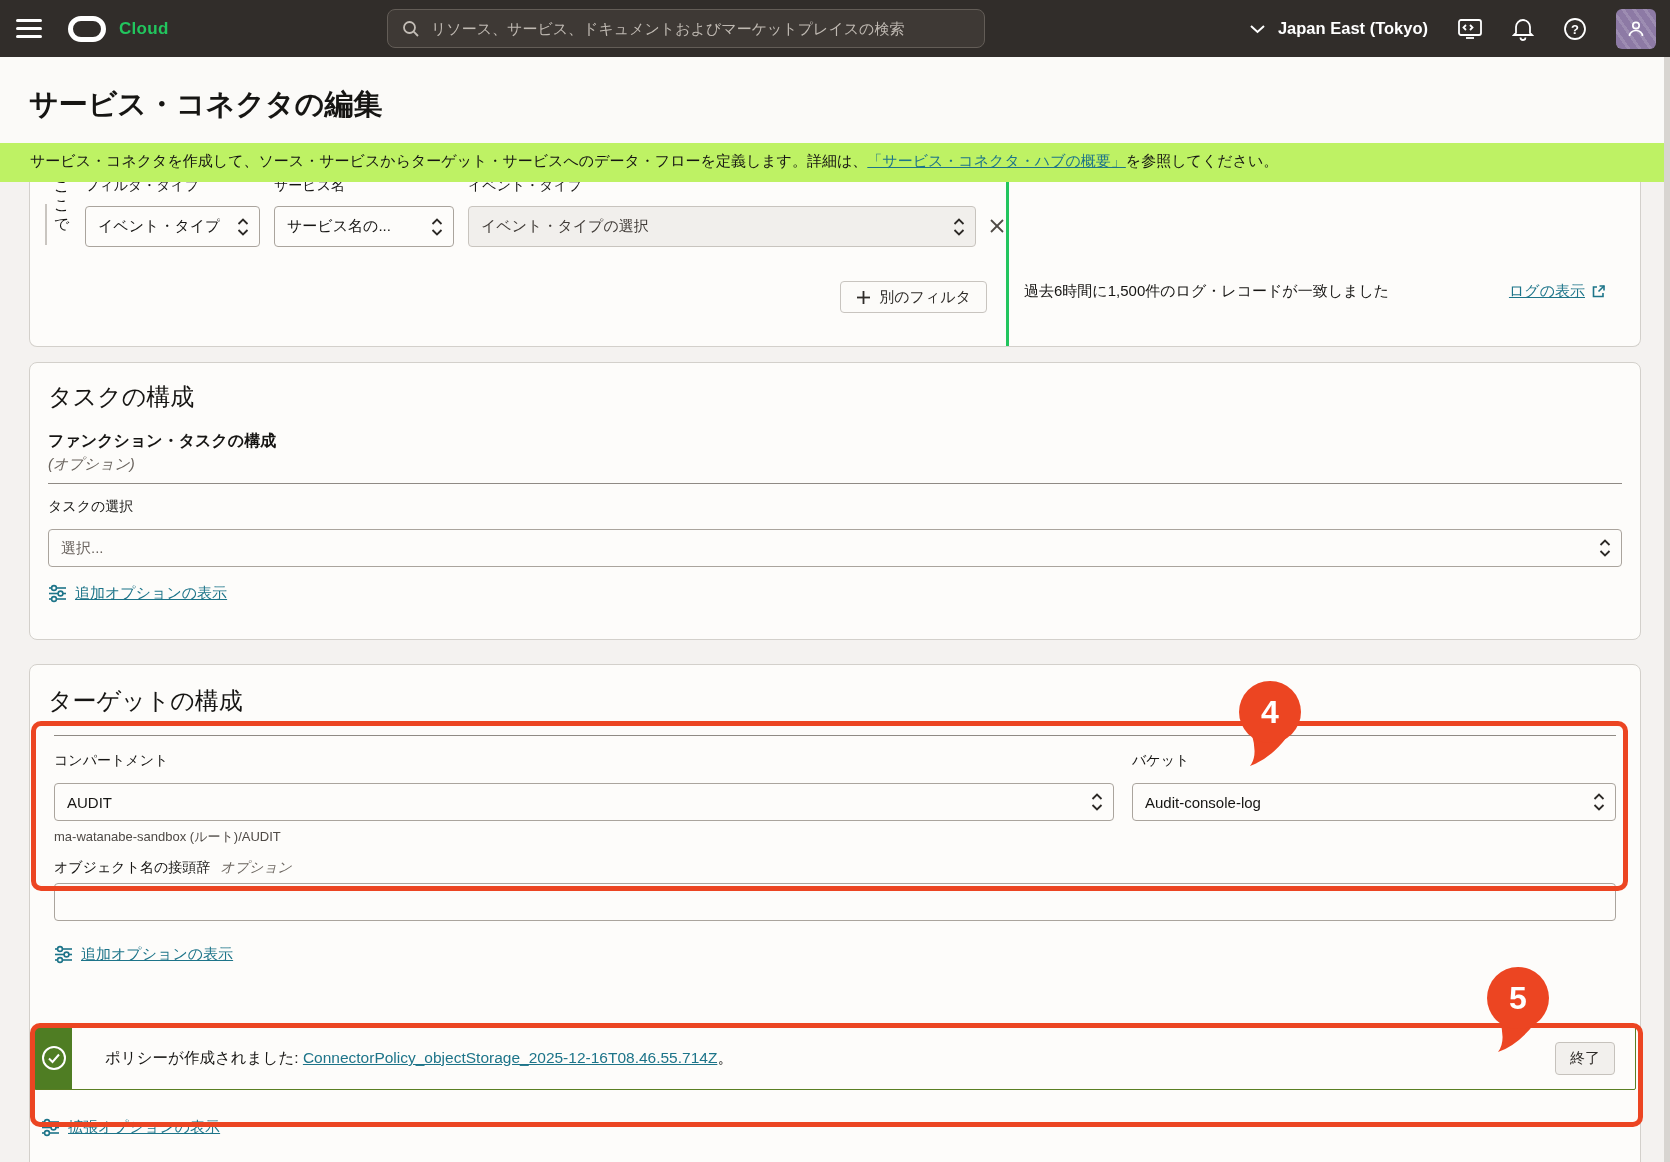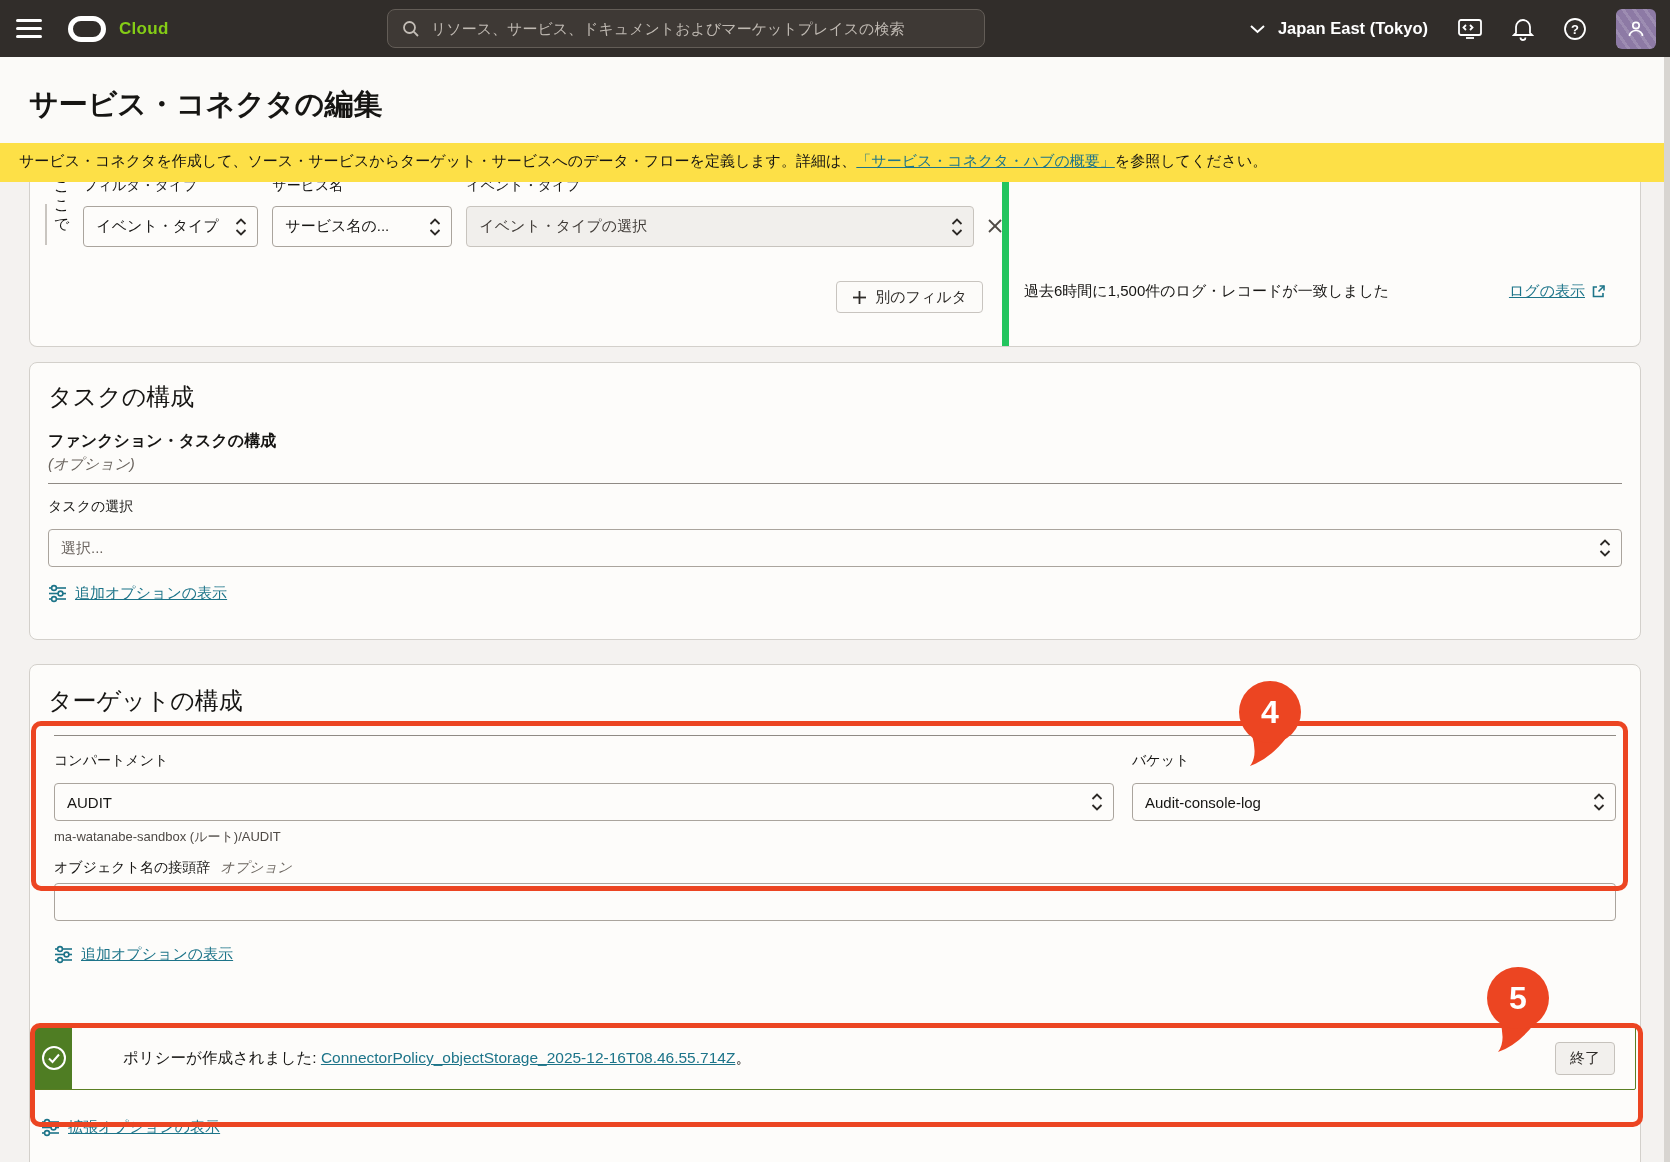--- a/index.html
+++ b/index.html
@@ -6,46 +6,46 @@
   html,body{ background:#e9e7e4; }
   .page{ position:relative; width:1670px; height:1162px; background:#f4f2f0;
          font-family:"Liberation Sans", sans-serif; color:#161513; overflow:hidden; }
 
   
   .topbar{ height:57px; background:#312d2a; position:relative; display:flex; align-items:center; }
   .hamburger{ width:54px; height:57px; display:flex; flex-direction:column; justify-content:center; gap:5px; padding-left:16px; cursor:pointer; }
   .hamburger span{ width:26px; height:3px; background:#ffffff; border-radius:2px; }
   .brand{ display:flex; align-items:center; margin-left:14px; gap:13px; }
   .o-logo{ width:38px; height:26px; border:5px solid #ffffff; border-radius:13px; }
-  .brand-name{ color:#84cc16; font-size:17px; font-weight:700; letter-spacing:.3px;text-align:center; }
+  .brand-name{ color:#22c55e; font-size:17px; font-weight:700; letter-spacing:.3px;text-align:center; }
   .search{ position:absolute; left:387px; top:9px; width:598px; height:39px; background:#3e3935;
            border:1px solid #635d57; border-radius:8px; display:flex; align-items:center; padding:0 14px; gap:11px; }
   .search svg{ flex:none; }
   .search input{ flex:1; background:transparent; border:none; outline:none; color:#e8e4df; font-size:15px; font-family:inherit; }
   .search input::placeholder{ color:#bfb9b2; opacity:1; }
   .top-right{ position:absolute; right:14px; top:0; height:57px; display:flex; align-items:center; gap:29px; }
   .region{ display:flex; align-items:center; gap:13px; color:#ffffff; font-size:16.5px; font-weight:600; cursor:pointer; }
   .tb-icon{ display:flex; align-items:center; justify-content:center; cursor:pointer; }
   .avatar{ width:40px; height:40px; border-radius:6px; background:#8d7aa5;
            background-image:repeating-linear-gradient(55deg, rgba(255,255,255,.14) 0 3px, rgba(255,255,255,0) 3px 9px);
            display:flex; align-items:center; justify-content:center; cursor:pointer; }
 
   
   .title-band{ background:#fbfaf8; padding:28px 29px 18px; }
   .title-band h1{ font-size:29px; font-weight:600; color:#161513; }
-  .desc-band{ background:#fde047; padding:9px 19px 11px; font-size:15px; }
+  .desc-band{ background:#bef264; padding:9px 30px 11px; font-size:15px; }
   a.link{ color:#1d7489; text-decoration:underline; cursor:pointer; }
 
   
   .content{ padding:0 29px; }
   .card{ background:#fdfcfa; border:1px solid #d3d0cb; border-radius:8px; }
 
   
   .filter-card{ border-top:none; border-radius:0 0 8px 8px; display:flex; overflow:hidden; height:165px; }
-  .filter-left{ width:979px; border-right:7px solid #22c55e; padding-left:15px; }
+  .filter-left{ width:979px; border-right:3px solid #22c55e; padding-left:15px; }
   .where-row{ display:flex; margin-top:-5px; }
   .vrule{ width:2px; background:#c9c5c0; margin-top:27px; height:41px; flex:none; }
   .where-label{ font-size:15px; align-self:flex-end; margin:0 0 13px 7px; }
   .filter-field{ margin-left:14px; display:flex; flex-direction:column; }
   .f-label{ font-size:14px; margin-bottom:11px; white-space:nowrap; }
   .select{ height:41px; border:1px solid #aaa49d; border-radius:4px; background:#fdfcfa; display:flex;
            align-items:center; justify-content:space-between; padding:0 10px 0 12px; font-size:15px; cursor:pointer; }
   .select .val{ white-space:nowrap; overflow:hidden; text-overflow:ellipsis; }
   .select.disabled{ background:#f1efec; border-color:#c8c4be; color:#413c38; }
   .w1{ width:175px; } .w2{ width:180px; } .w3{ width:508px; }
@@ -78,21 +78,21 @@
   .helper{ font-size:13px; color:#4e4945; margin-top:7px; }
   .prefix-label{ margin:13px 24px 0; font-size:14px; }
   .opt-inline{ font-style:italic; color:#6b655f; margin-left:10px; }
   .text-input{ display:block; margin:6px 24px 0; height:38px; width:calc(100% - 48px); border:1px solid #aaa49d;
                border-radius:4px; background:#fdfcfa; padding:0 10px; font-size:15px; font-family:inherit; }
   .addopt.in-target{ margin:24px 24px 0; }
 
   
   .banner{ margin:58px 4px 0; border:1px solid #5a7f23; border-radius:2px; background:#fdfcfa; display:flex; height:64px; }
   .banner-stripe{ width:37px; background:#4f7d23; display:flex; align-items:center; justify-content:center; flex:none; }
-  .banner-body{ flex:1; display:flex; align-items:center; padding-left:51px; font-size:15.5px; }
+  .banner-body{ flex:1; display:flex; align-items:center; padding-left:33px; font-size:15.5px; }
   .banner-btn{ align-self:center; margin-right:20px; height:33px; padding:0 14px; background:#f2f0ed;
                border:1px solid #c6c2bc; border-radius:4px; font-size:15px; cursor:pointer; font-family:inherit; color:#2f2c29; }
   .footer-link{ margin:28px 0 0 11px; display:inline-flex; align-items:center; gap:8px; font-size:15px; cursor:pointer; }
 
   
   .hl{ position:absolute; border:5px solid #ec4522; border-radius:10px; pointer-events:none; }
   #hl4{ left:31px; top:721px; width:1597px; height:170px; }
   #hl5{ left:30px; top:1023px; width:1613px; height:104px; }
   .balloon{ position:absolute; pointer-events:none; }
   #b4{ left:1238px; top:678px; } #b5{ left:1486px; top:964px; }

